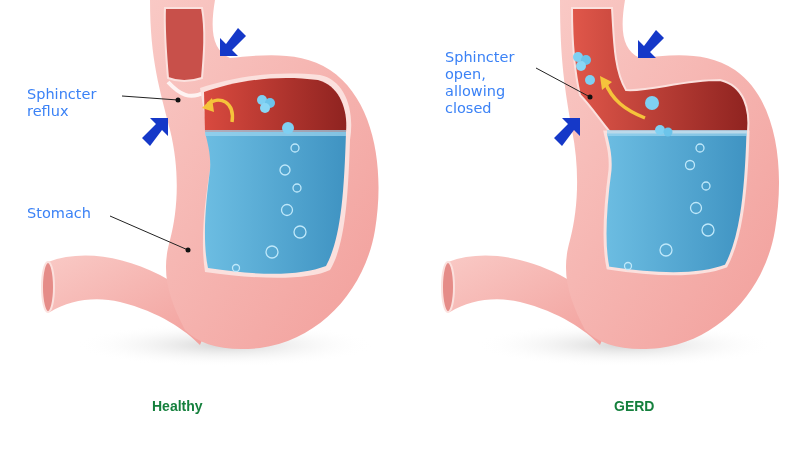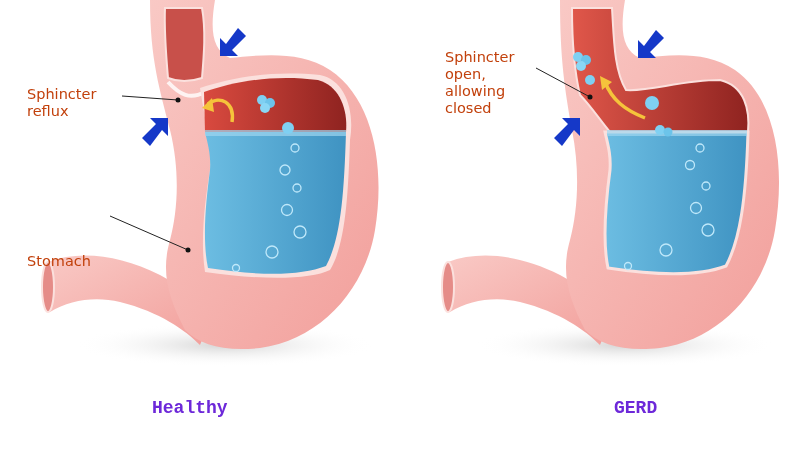--- a/index.html
+++ b/index.html
@@ -1,22 +1,22 @@
 <!DOCTYPE html>
 <html><head>
 <meta charset="utf-8">
 <style>
   html, body { margin: 0; padding: 0; background: #ffffff; }
   body { width: 800px; height: 450px; position: relative; overflow: hidden;
          font-family: "DejaVu Sans", "Liberation Sans", sans-serif; }
   .panel { position: absolute; top: 0; width: 400px; height: 450px; }
   .panel svg { position: absolute; left: 0; top: 0; }
-  .label { position: absolute; color: #c2410c; font-size: 14.5px; line-height: 17px; }
-  .caption { position: absolute; top: 398px; font-weight: bold; font-size: 18px; color: #6d28d9;
-             font-family: Liberation Mono, monospace; }
+  .label { position: absolute; color: #3b82f6; font-size: 14.5px; line-height: 17px; }
+  .caption { position: absolute; top: 398px; font-weight: bold; font-size: 14px; color: #15803d;
+             font-family: Liberation Sans, sans-serif; }
 </style>
 </head>
 <body>
 
 <div class="panel" style="left:0;">
   <svg width="400" height="450" viewBox="0 0 400 450">
     <defs>
       <radialGradient id="hShadow" cx="50%" cy="50%" r="50%">
         <stop offset="0%" stop-color="#c9c9c9" stop-opacity="0.8"></stop>
         <stop offset="100%" stop-color="#ffffff" stop-opacity="0"></stop>
@@ -89,21 +89,21 @@
     <line x1="122" y1="96" x2="178" y2="100" stroke="#222" stroke-width="1"></line>
     <circle cx="178" cy="100" r="2.5" fill="#111"></circle>
     <line x1="110" y1="216" x2="188" y2="250" stroke="#222" stroke-width="1"></line>
     <circle cx="188" cy="250" r="2.5" fill="#111"></circle>
   </svg>
 
   <div class="label" style="left:27px; top:86px;">
     <div>Sphincter</div>
     <div>reflux</div>
   </div>
-  <div class="label" style="left:27px; top:205px;margin-top:48px;">
+  <div class="label" style="left:27px; top:205px;">
     <div>Stomach</div>
   </div>
   <div class="caption" style="left:152px;">Healthy</div>
 </div>
 
 <div class="panel" style="left:400px;">
   <svg width="400" height="450" viewBox="0 0 400 450">
     <defs>
       <radialGradient id="gShadow" cx="50%" cy="50%" r="50%">
         <stop offset="0%" stop-color="#c9c9c9" stop-opacity="0.8"></stop>

